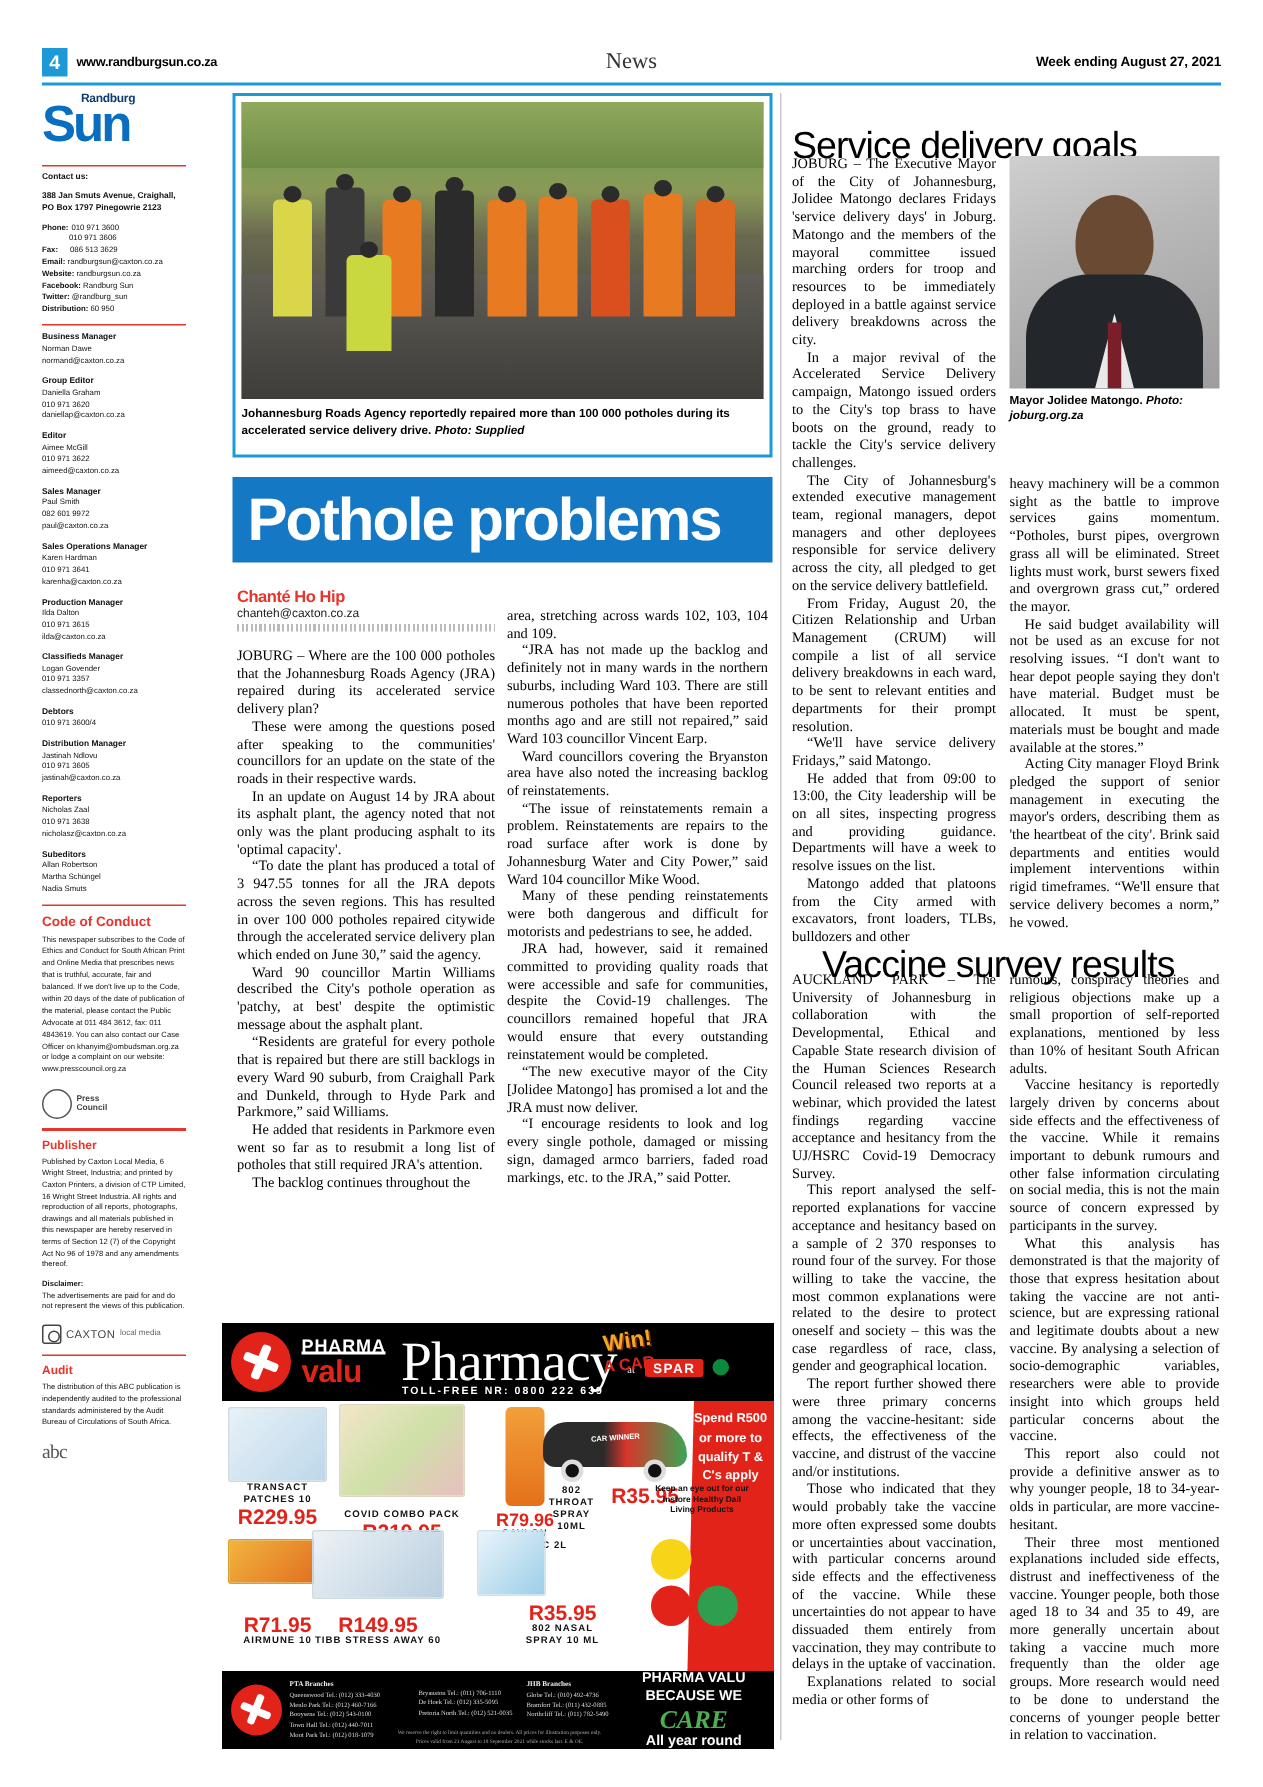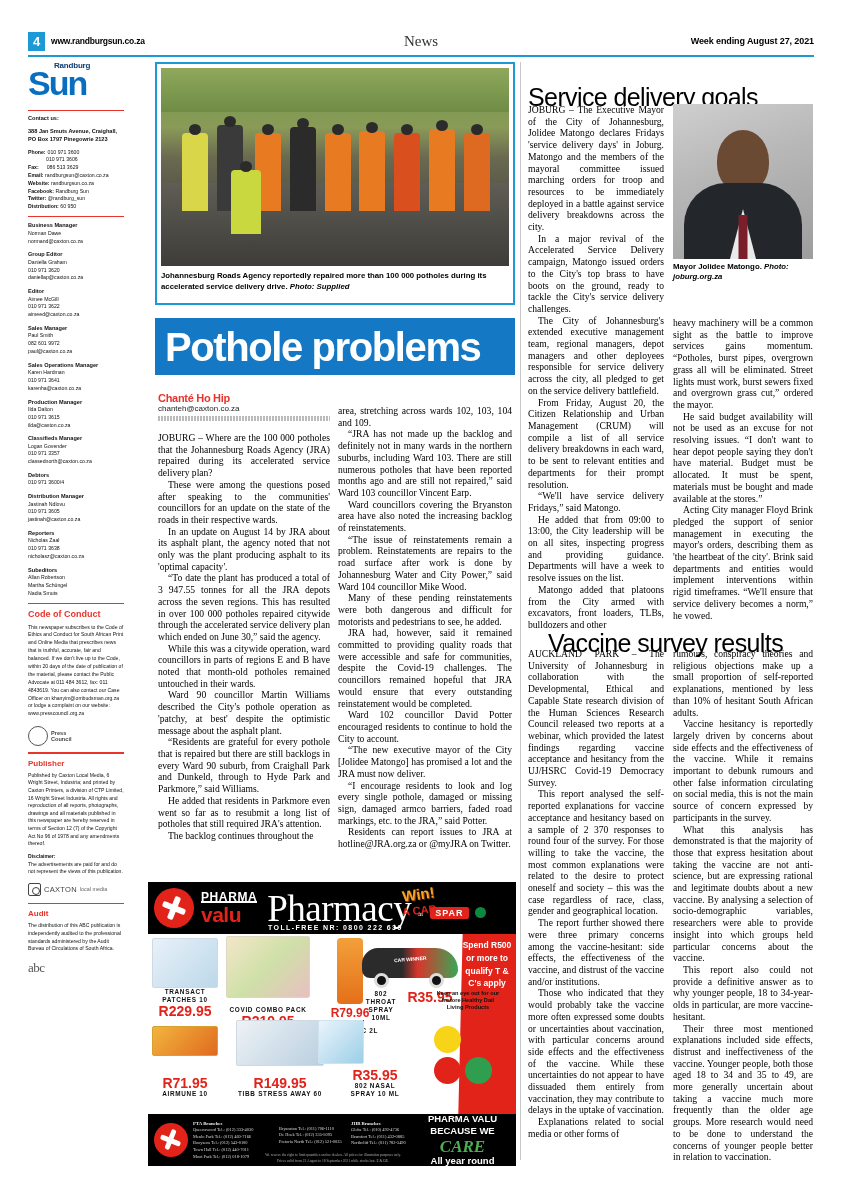--- a/index.html
+++ b/index.html
@@ -505,37 +505,34 @@
     <div class="byline-name">Chanté Ho Hip</div>
     <div class="byline-mail">chanteh@caxton.co.za</div>
     <div class="byline-dots"></div>
   </div>
 
   <div class="col" id="main-col-1">
       <p class="noind">JOBURG – Where are the 100 000 potholes that the Johannesburg Roads Agency (JRA) repaired during its accelerated service delivery plan?</p>
       <p>These were among the questions posed after speaking to the communities' councillors for an update on the state of the roads in their respective wards.</p>
       <p>In an update on August 14 by JRA about its asphalt plant, the agency noted that not only was the plant producing asphalt to its 'optimal capacity'.</p>
       <p>“To date the plant has produced a total of 3 947.55 tonnes for all the JRA depots across the seven regions. This has resulted in over 100 000 potholes repaired citywide through the accelerated service delivery plan which ended on June 30,” said the agency.</p>
-      <p>While this was a citywide operation, ward councillors in parts of regions E and B have noted that month-old potholes remained untouched in their wards.</p>
       <p>Ward 90 councillor Martin Williams described the City's pothole operation as 'patchy, at best' despite the optimistic message about the asphalt plant.</p>
       <p>“Residents are grateful for every pothole that is repaired but there are still backlogs in every Ward 90 suburb, from Craighall Park and Dunkeld, through to Hyde Park and Parkmore,” said Williams.</p>
       <p>He added that residents in Parkmore even went so far as to resubmit a long list of potholes that still required JRA's attention.</p>
       <p>The backlog continues throughout the</p>
     </div>
   <div class="col" id="main-col-2">
       <p class="noind">area, stretching across wards 102, 103, 104 and 109.</p>
       <p>“JRA has not made up the backlog and definitely not in many wards in the northern suburbs, including Ward 103. There are still numerous potholes that have been reported months ago and are still not repaired,” said Ward 103 councillor Vincent Earp.</p>
       <p>Ward councillors covering the Bryanston area have also noted the increasing backlog of reinstatements.</p>
       <p>“The issue of reinstatements remain a problem. Reinstatements are repairs to the road surface after work is done by Johannesburg Water and City Power,” said Ward 104 councillor Mike Wood.</p>
       <p>Many of these pending reinstatements were both dangerous and difficult for motorists and pedestrians to see, he added.</p>
       <p>JRA had, however, said it remained committed to providing quality roads that were accessible and safe for communities, despite the Covid-19 challenges. The councillors remained hopeful that JRA would ensure that every outstanding reinstatement would be completed.</p>
-      <p>Ward 102 councillor David Potter encouraged residents to continue to hold the City to account.</p>
       <p>“The new executive mayor of the City [Jolidee Matongo] has promised a lot and the JRA must now deliver.</p>
       <p>“I encourage residents to look and log every single pothole, damaged or missing sign, damaged armco barriers, faded road markings, etc. to the JRA,” said Potter.</p>
-      <p>Residents can report issues to JRA at hotline@JRA.org.za or @myJRA on Twitter.</p>
     </div>
 
   <div class="vrule"></div>
 
   <h2 class="sec-title" id="title-service">Service delivery goals</h2>
   <div class="col" id="svc-col-1">
       <p class="noind">JOBURG – The Executive Mayor of the City of Johannesburg,  Jolidee Matongo declares Fridays 'service delivery days' in Joburg. Matongo and the members of the mayoral committee issued marching orders for troop and resources to be immediately deployed in a battle against service delivery breakdowns across the city.</p>
       <p>In a major revival of the Accelerated Service Delivery campaign, Matongo issued orders to the City's top brass to have boots on the ground, ready to tackle the City's service delivery challenges.</p>
       <p>The City of Johannesburg's extended executive management team, regional managers, depot managers and other deployees responsible for service delivery across the city, all pledged to get on the service delivery battlefield.</p>
       <p>From Friday, August 20, the Citizen Relationship and Urban Management (CRUM) will compile a list of all service delivery breakdowns in each ward, to be sent to relevant entities and departments for their prompt resolution.</p>
@@ -633,21 +630,21 @@
       <div class="prod" style="left:288px;top:56px;width:64px">
         <div class="prod-label" style="font-size:5.6px;letter-spacing:0">Keep an eye out for our Instore Healthy Dail Living Products</div>
       </div>
 
       <div class="prod" style="left:4px;top:92px;width:66px">
         <div class="box" style="height:30px;background:linear-gradient(135deg,#f2b53d,#e06a1f);border:1px solid #d9a030"></div>
         <div class="price" style="margin-top:20px">R71.95</div>
         <div class="prod-label">AIRMUNE 10</div>
       </div>
 
-      <div class="prod" style="left:88px;top:86px;width:88px">
+      <div class="prod" style="left:60px;top:86px;width:88px">
         <div class="box" style="height:46px;background:linear-gradient(135deg,#eef2f5,#b9cfe0);border:1px solid #cfd9e2"></div>
         <div class="price" style="margin-top:10px">R149.95</div>
         <div class="prod-label">TIBB STRESS AWAY 60</div>
       </div>
 
       <div class="prod" style="left:168px;top:86px;width:84px">
         <div class="box" style="height:44px;width:46px;margin-left:2px;background:linear-gradient(135deg,#eaf4fb,#9ccfe8);border:1px solid #cfe2ee"></div>
         <div class="price" style="margin-top:4px;margin-left:34px">R35.95</div>
         <div class="prod-label" style="margin-left:34px">802 NASAL SPRAY 10 ML</div>
       </div>

